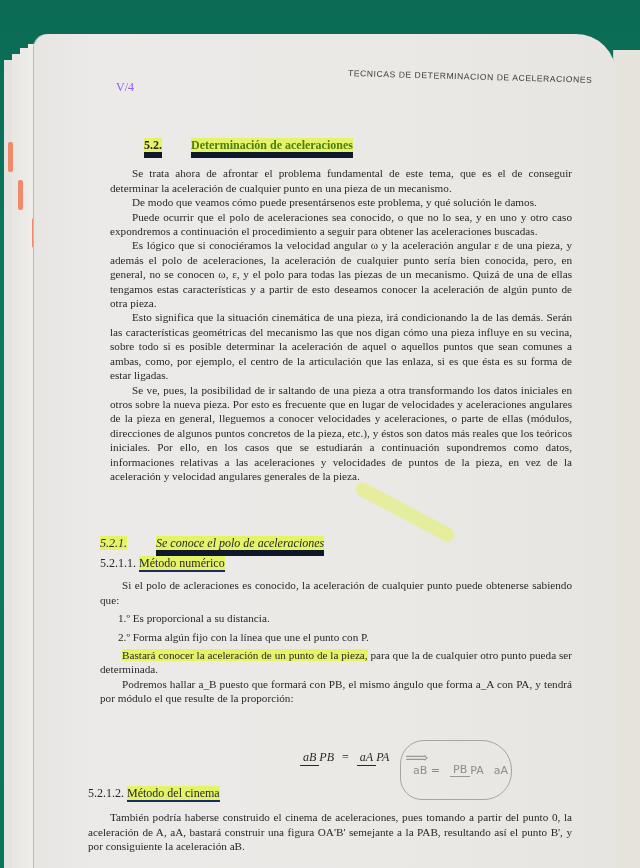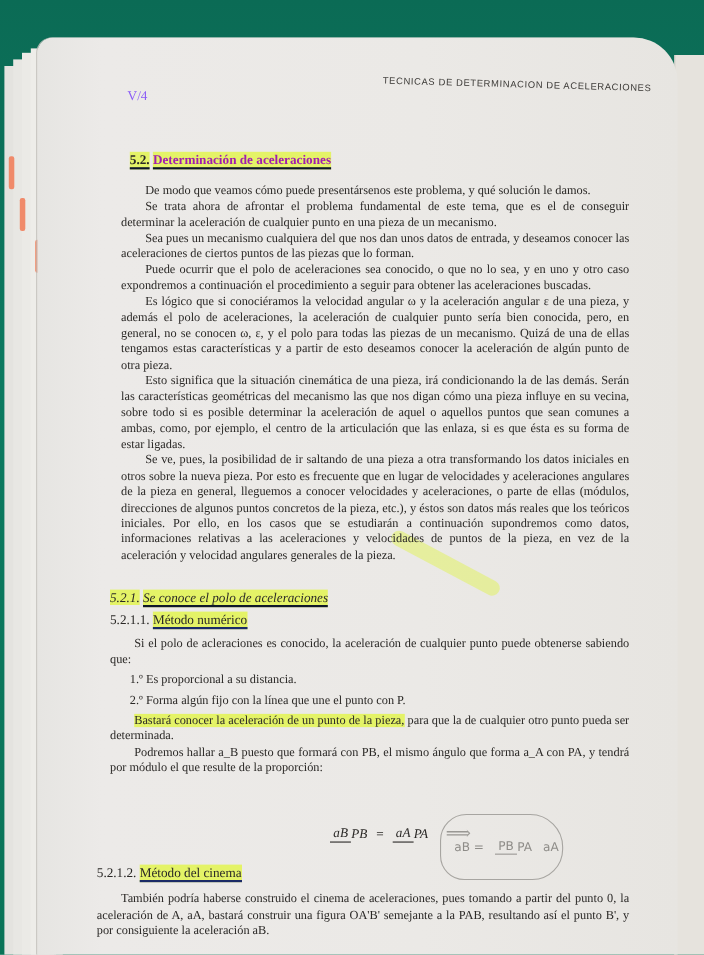--- a/index.html
+++ b/index.html
@@ -23,24 +23,24 @@
     position:absolute; left:34px; top:34px; right:24px; bottom:0;
     background: linear-gradient(90deg,#e6e5e2 0%,#eceae8 10%,#ebe9e6 60%,#e7e5e1 100%);
     border-top-left-radius:14px; border-top-right-radius:40px;
     box-shadow:-1px 0 0 #bdbab4;
   }
   .header-left { position:absolute; left:116px; top:80px; font-size:12px; color:#8b5cf6; }
   .header-right { position:absolute; left:348px; top:68px; font-family:"Liberation Sans", sans-serif; font-size:8.5px; letter-spacing:0.6px; color:#3a3835; transform:rotate(1.6deg); transform-origin:left; }
   .text { position:absolute; left:110px; width:462px; font-size:11.2px; line-height:14.4px; }
   .p { margin:0; text-align:justify; text-indent:22px; }
   .hl { background: rgba(225,245,60,0.75); }
-  .ul-red { border-bottom:2px solid #0f172a; }
+  .ul-red { border-bottom:6px solid #0f172a;margin-left:26px; }
   .ul-blue { border-bottom:2.5px solid #1b2b66; }
   .sec { font-size:12px; margin:0; }
-  .sec-title { color:#a21caf; }
+  .sec-title { color:#4d7c0f; }
   .ital { font-style:italic; }
   .bold { font-weight:bold; }
   .list-item { margin:4px 0 0 18px; }
   .formula { position:absolute; left:300px; top:748px; display:flex; align-items:center; gap:8px; font-style:italic; font-size:12px; }
   .frac { display:inline-flex; flex-direction:row; align-items:center; }
   .frac .num { border-bottom:1px solid #2a2826; padding:0 3px; }
   .arrow { color:#9a9894; font-style:normal; font-size:16px; letter-spacing:-2px; margin-left:8px; }
   .handwrit {
     position:absolute; left:392px; top:740px; width:112px; height:60px;
     border:1px solid #a7a5a1; border-radius:24px 30px 28px 22px;
@@ -67,23 +67,22 @@
 
 <div class="header-left">V/4</div>
 <div class="header-right">TECNICAS DE DETERMINACION DE ACELERACIONES</div>
 
 <div class="text" style="top:138px;">
   <p class="sec noind" style="margin-left:8px;">
     <span class="hl ul-red bold">5.2.</span>
     <span class="hl ul-red bold sec-title">Determinación de aceleraciones</span>
   </p>
   <div style="height:14px;"></div>
+  <p class="p">Se trata ahora de afrontar el problema fundamental de este tema, que es el de conseguir determinar la aceleración de cualquier punto en una pieza de un mecanismo.</p>
   <p class="p">De modo que veamos cómo puede presentársenos este problema, y qué solución le damos.</p>
-  <p class="p">Se trata ahora de afrontar el problema fundamental de este tema, que es el de conseguir determinar la aceleración de cualquier punto en una pieza de un mecanismo.</p>
-  <p class="p">Sea pues un mecanismo cualquiera del que nos dan unos datos de entrada, y deseamos conocer las aceleraciones de ciertos puntos de las piezas que lo forman.</p>
   <p class="p">Puede ocurrir que el polo de aceleraciones sea conocido, o que no lo sea, y en uno y otro caso expondremos a continuación el procedimiento a seguir para obtener las aceleraciones buscadas.</p>
   <p class="p">Es lógico que si conociéramos la velocidad angular ω y la aceleración angular ε de una pieza, y además el polo de aceleraciones, la aceleración de cualquier punto sería bien conocida, pero, en general, no se conocen ω, ε, y el polo para todas las piezas de un mecanismo. Quizá de una de ellas tengamos estas características y a partir de esto deseamos conocer la aceleración de algún punto de otra pieza.</p>
   <p class="p">Esto significa que la situación cinemática de una pieza, irá condicionando la de las demás. Serán las características geométricas del mecanismo las que nos digan cómo una pieza influye en su vecina, sobre todo si es posible determinar la aceleración de aquel o aquellos puntos que sean comunes a ambas, como, por ejemplo, el centro de la articulación que las enlaza, si es que ésta es su forma de estar ligadas.</p>
   <p class="p">Se ve, pues, la posibilidad de ir saltando de una pieza a otra transformando los datos iniciales en otros sobre la nueva pieza. Por esto es frecuente que en lugar de velocidades y aceleraciones angulares de la pieza en general, lleguemos a conocer velocidades y aceleraciones, o parte de ellas (módulos, direcciones de algunos puntos concretos de la pieza, etc.), y éstos son datos más reales que los teóricos iniciales. Por ello, en los casos que se estudiarán a continuación supondremos como datos, informaciones relativas a las aceleraciones y velocidades de puntos de la pieza, en vez de la aceleración y velocidad angulares generales de la pieza.</p>
 </div>
 
 <div class="text" style="top:536px; left:100px;">
   <p class="sec noind ital">
     <span class="hl">5.2.1.</span>
     <span class="hl ul-red">Se conoce el polo de aceleraciones</span>

